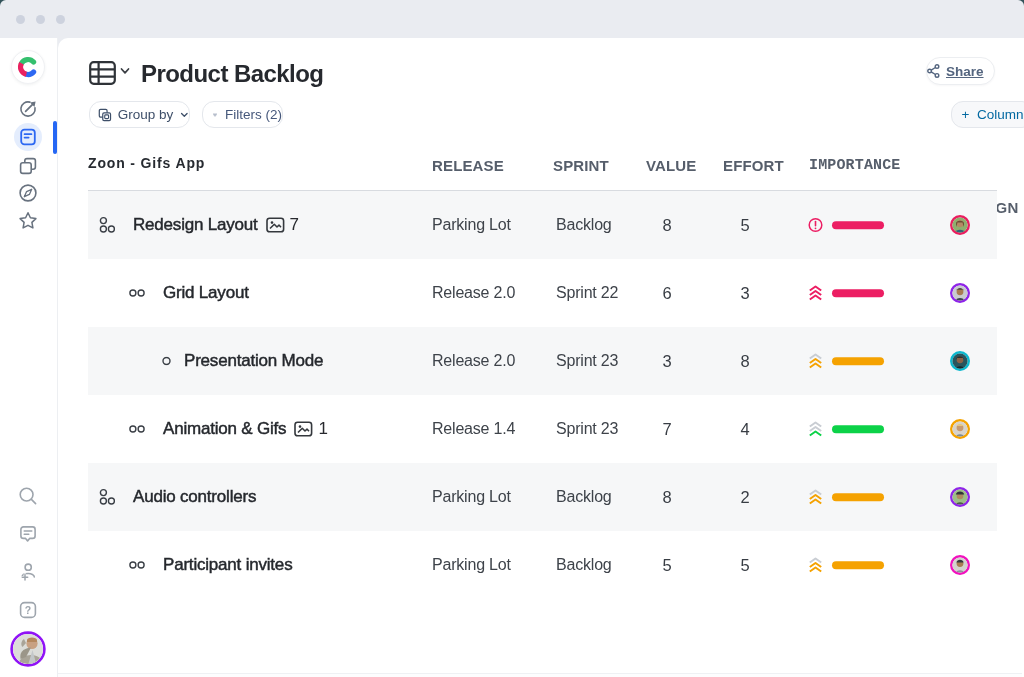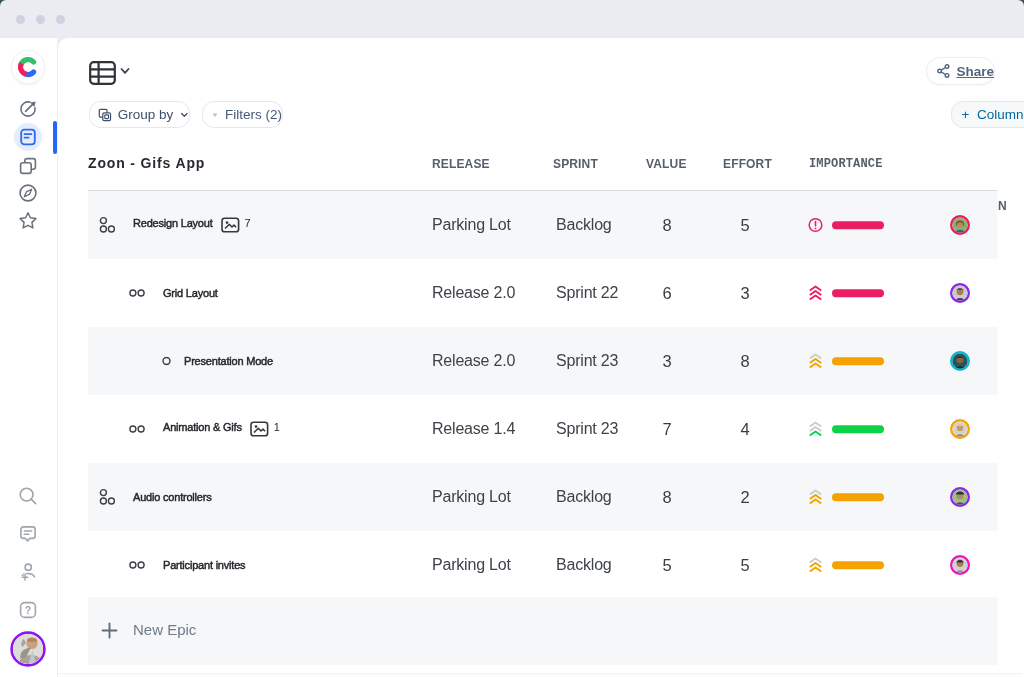--- a/index.html
+++ b/index.html
@@ -21,34 +21,34 @@
 
   
   .cornerbg { position:absolute; left:58px; top:38px; width:16px; height:16px; background:#EAECF1; }
   .main { position:absolute; left:58px; top:38px; width:964px; height:636px; background:#fff; border-radius:10px 0 0 0; }
   .bottomline { position:absolute; left:0; top:673px; width:1022px; height:4px; background:#FDFDFE; border-top:1px solid #EFF1F4; }
 
   .title { position:absolute; left:141px; top:60px; font-size:24px; font-weight:700; letter-spacing:-0.55px; color:#26292E; }
   .titlechev { position:absolute; left:119px; top:66px; }
 
   .btn { position:absolute; display:flex; align-items:center; white-space:nowrap; border:1px solid #E4E7EC; border-radius:12px; background:#fff; font-size:13.5px; color:#42536E; }
-  .share { left:926px; top:57px; width:69px; height:28px; border-radius:14px; justify-content:flex-end; font-weight:700; color:#54657F; border-color:#ECEEF1; box-shadow:0 1px 2px rgba(50,60,70,.04);text-decoration:underline; }
+  .share { left:926px; top:57px; width:69px; height:28px; border-radius:14px; justify-content:flex-start; font-weight:700; color:#54657F; border-color:#ECEEF1; box-shadow:0 1px 2px rgba(50,60,70,.04);text-decoration:underline; }
   .groupby { left:89px; top:101px; width:101px; height:27px; padding-left:8px; font-weight:400; color:#3E4F69; }
   .filters { left:202px; top:101px; width:81px; height:27px; padding-left:10px; font-weight:400; color:#46587B; }
   .column { left:913px; top:101px; width:83px; height:27px; justify-content:center; background:#F7F8FA; color:#0369a1; font-weight:400;margin-left:38px; }
 
   
   .grouphead { position:absolute; left:88px; top:155px; font-size:14px; font-weight:700; letter-spacing:0.85px; color:#272B31; }
-  .colhead { position:absolute; top:157px; font-size:12px; font-weight:700; letter-spacing:0.15px; color:#565E6B; }
+  .colhead { position:absolute; top:157px; font-size:15px; font-weight:700; letter-spacing:0.15px; color:#565E6B; }
   .divider { position:absolute; left:88px; top:190px; width:909px; height:1px; background:#D8DBE0; }
 
   .row { position:absolute; left:88px; width:909px; height:68px; }
   .row.g { background:#F6F7F8; }
   .cell { position:absolute; top:50%; transform:translateY(-50%); }
-  .name { font-size:11px; font-weight:400; letter-spacing:-0.2px; -webkit-text-stroke:0.45px #25282D; color:#25282D; display:flex; }
+  .name { font-size:17px; font-weight:400; letter-spacing:-0.2px; -webkit-text-stroke:0.45px #25282D; color:#25282D; display:flex; align-items:center; }
   .sub { font-size:16px; letter-spacing:-0.2px; color:#3E434A; }
   .num { font-size:16.5px; color:#383D44; }
   .bar { position:absolute; top:50%; transform:translateY(-50%); left:744px; width:52px; height:7.5px; border-radius:4px; }
   .pink { background:#EC1E63; }
   .orange { background:#F5A201; }
   .green { background:#0CD248; }
   .av { position:absolute; left:862px; top:50%; transform:translateY(-50%); width:20px; height:20px; }
 
   .newepic { position:absolute; left:88px; top:597px; width:909px; height:68px; background:#F6F7F8; }
   .newepic .txt { position:absolute; left:45px; top:24px; font-size:15px; color:#6E7B89; }
@@ -135,20 +135,21 @@
     </g>
   </svg>
 
   <svg class="abs" style="left:89px;top:61px;" width="27" height="24" viewBox="0 0 27 24">
     <rect x="1.2" y="1.2" width="24.6" height="21.6" rx="3.5" fill="none" stroke="#2F3338" stroke-width="2.2"></rect>
     <path d="M 9.6 1.2 L 9.6 22.8 M 1.2 8.4 L 25.8 8.4 M 1.2 15.6 L 25.8 15.6" stroke="#2F3338" stroke-width="2.2"></path>
   </svg>
   <svg class="titlechev" width="12" height="10" viewBox="0 0 12 10">
     <path d="M 2.5 3 L 6 6.8 L 9.5 3" fill="none" stroke="#3A3E44" stroke-width="1.7" stroke-linecap="round" stroke-linejoin="round"></path>
   </svg>
+  <div class="title">Product Backlog</div>
 
   <div class="btn share">
     <svg width="13" height="14" viewBox="0 0 13 14" style="margin-right:6px;">
       <circle cx="10" cy="2.6" r="1.8" fill="none" stroke="#54657F" stroke-width="1.4"></circle>
       <circle cx="2.6" cy="7" r="1.8" fill="none" stroke="#54657F" stroke-width="1.4"></circle>
       <circle cx="10" cy="11.4" r="1.8" fill="none" stroke="#54657F" stroke-width="1.4"></circle>
       <path d="M 4.2 6.1 L 8.4 3.5 M 4.2 7.9 L 8.4 10.5" stroke="#54657F" stroke-width="1.4"></path>
     </svg>
     Share
   </div>
@@ -395,20 +396,14 @@
         </clipPath>
       <g clip-path="url(#a6)">
         <rect x="2" y="2" width="16" height="16" fill="#D4D2CF"></rect>
         <circle cx="10" cy="8.6" r="3.4" fill="#A97C52"></circle>
         <path d="M 6.4 7.4 C 7 3.8 13 3.8 13.6 7.4 Z" fill="#33383D"></path>
         <path d="M 4.4 20 C 4.4 13.6 15.6 13.6 15.6 20 Z" fill="#8C9499"></path>
       </g>
     </svg>
   </div>
 
-  <div class="newepic">
-    <svg class="abs" style="left:13px;top:25px;" width="17" height="17" viewBox="0 0 17 17">
-      <path d="M 8.5 1.5 L 8.5 15.5 M 1.5 8.5 L 15.5 8.5" stroke="#5F6C7B" stroke-width="1.9" stroke-linecap="round"></path>
-    </svg>
-    <div class="txt">New Epic</div>
-  </div>
 
 </div>
 
 </body></html>

